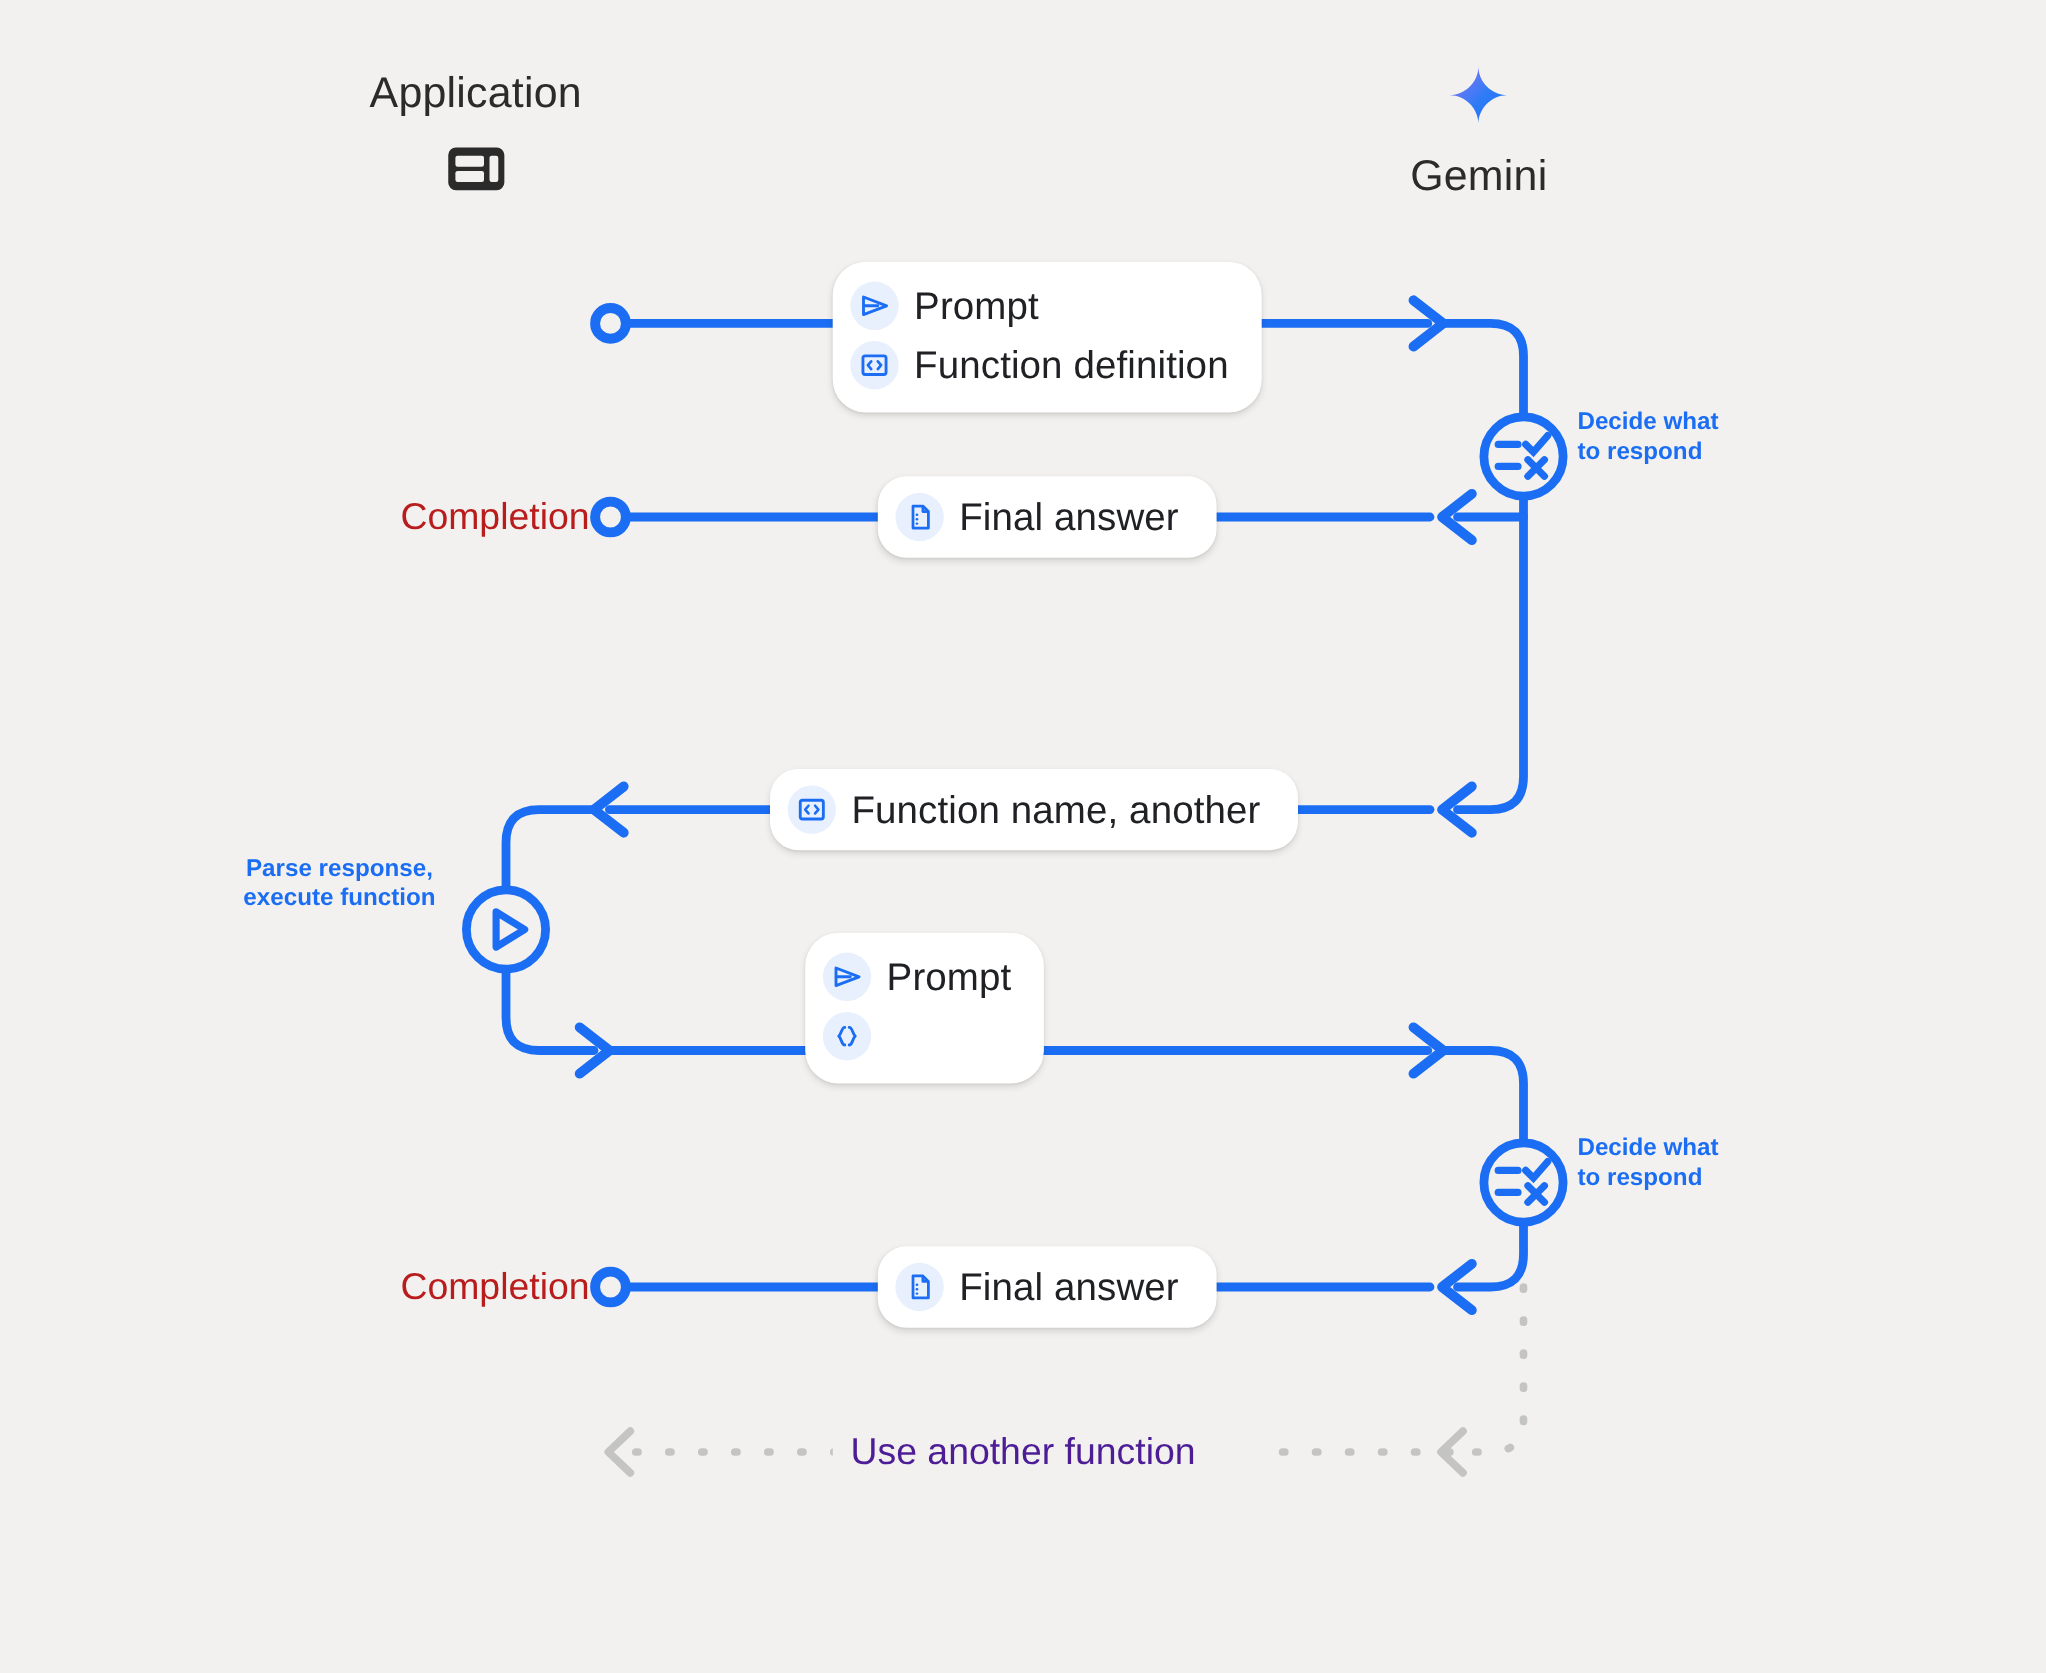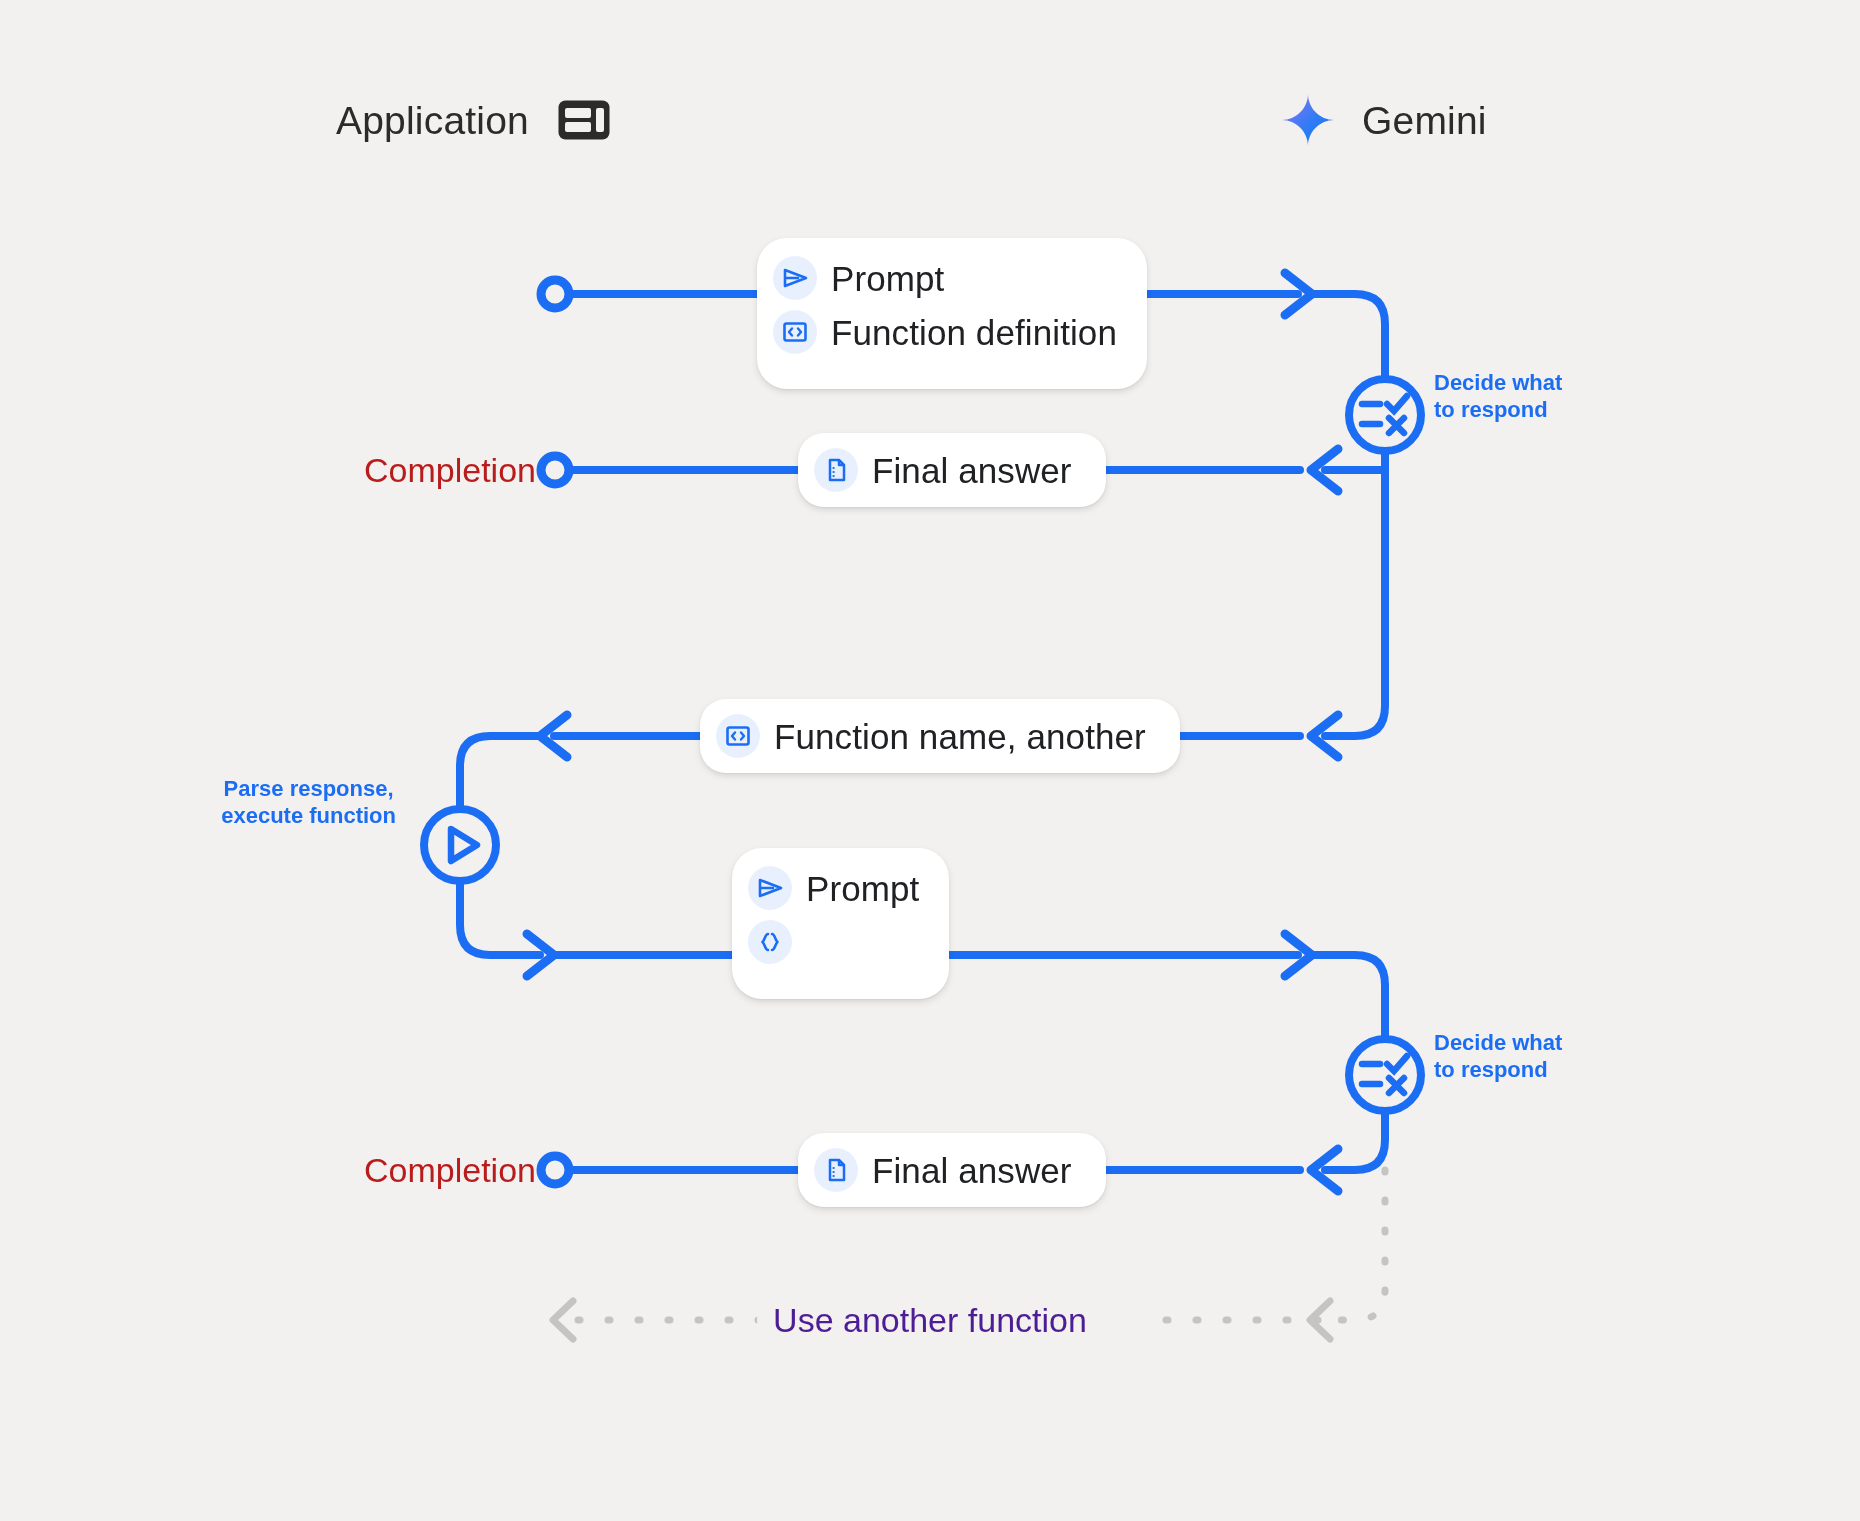--- a/index.html
+++ b/index.html
@@ -7,39 +7,39 @@
     width:1860px;height:1521px;
     background:#f2f1ef;
     font-family:"Liberation Sans","DejaVu Sans",sans-serif;
     overflow:hidden;
     position:relative;
   }
   #stage{position:absolute;left:0;top:0;width:1860px;height:1521px;}
   svg.layer{position:absolute;left:0;top:0;width:1860px;height:1521px;overflow:visible;}
 
   
-  .hdr{position:absolute;display:flex;align-items:center;gap:28px;}
+  .hdr{position:absolute;display:flex;align-items:center;gap:28px;flex-direction:column;}
   .hdr-text{
     font-size:39px;color:#2b2b2b;font-weight:400;letter-spacing:.2px;
     white-space:nowrap;line-height:1;
   }
   #hdr-app{left:336px;top:120px;transform:translateY(-50%);}
   #hdr-gem{left:1282px;top:120px;transform:translateY(-50%);}
 
   .app-icon{width:54px;height:42px;display:block;}
   .gem-icon{width:52px;height:52px;display:block;}
 
   
   .chip{
     position:absolute;
     background:#ffffff;
     border-radius:26px;
     box-shadow:0 3px 7px rgba(0,0,0,.11), 0 1px 2px rgba(0,0,0,.06);
     display:flex;flex-direction:column;justify-content:center;
-    padding:13px 30px 30px 16px;
+    padding:13px 30px 16px 16px;
     box-sizing:border-box;
     z-index:5;
   }
   .chip.two{border-radius:30px;}
   .chip-row{display:flex;align-items:center;gap:14px;height:54px;}
   .chip-label{
     font-size:35px;color:#202124;white-space:nowrap;line-height:1;
     letter-spacing:.1px;
   }
   .chip-ico{

